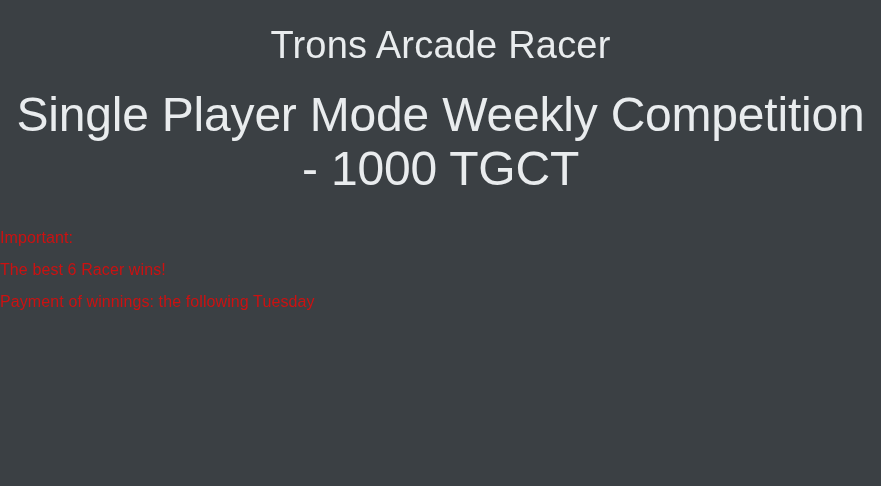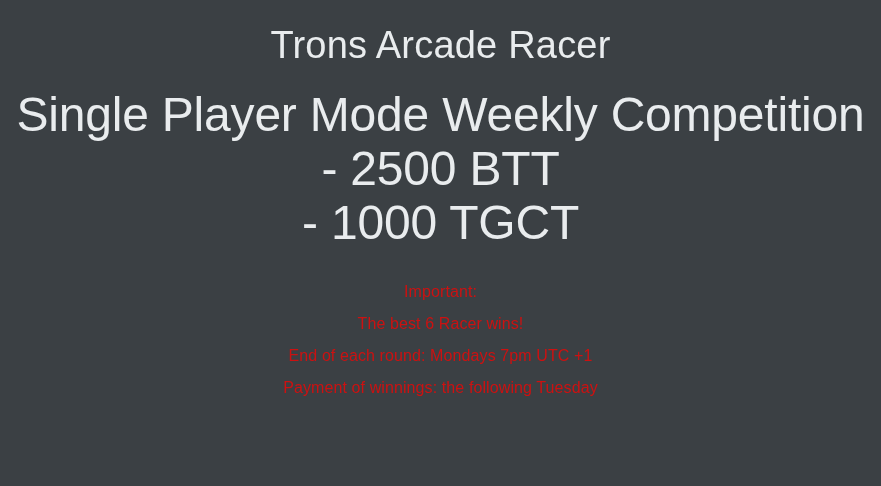--- a/index.html
+++ b/index.html
@@ -46,21 +46,21 @@
     font-size: 48px;
     line-height: 54px;
     letter-spacing: -0.2px;
     color: #e9ecee;
     white-space: nowrap;
     -webkit-font-smoothing: antialiased;
   }
   .notes-block {
     margin-top: 26px;
     width: 100%;
-    text-align: center;
+    text-align: left;
   }
   .note-line {
     display: block;
     font-family: "Liberation Sans", sans-serif;
     font-weight: 400;
     font-size: 16px;
     line-height: 32px;
     color: #cc1111;
     letter-spacing: 0.1px;
     white-space: nowrap;
@@ -69,24 +69,22 @@
 </style>
 </head>
 <body>
 
 <div class="poster">
 
   <h1 class="poster-title">Trons Arcade Racer</h1>
 
   <div class="headline-block">
     <span class="headline-line">Single Player Mode Weekly Competition</span>
-    <span class="headline-line">- 2500 BTT</span>
     <span class="headline-line">- 1000 TGCT</span>
   </div>
 
   <div class="notes-block">
     <span class="note-line">Important:</span>
     <span class="note-line">The best 6 Racer wins!</span>
-    <span class="note-line">End of each round: Mondays 7pm UTC +1</span>
     <span class="note-line">Payment of winnings: the following Tuesday</span>
   </div>
 
 </div>
 
 </body></html>

